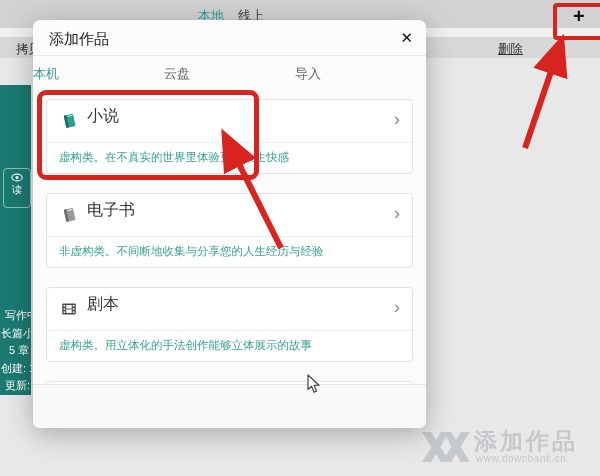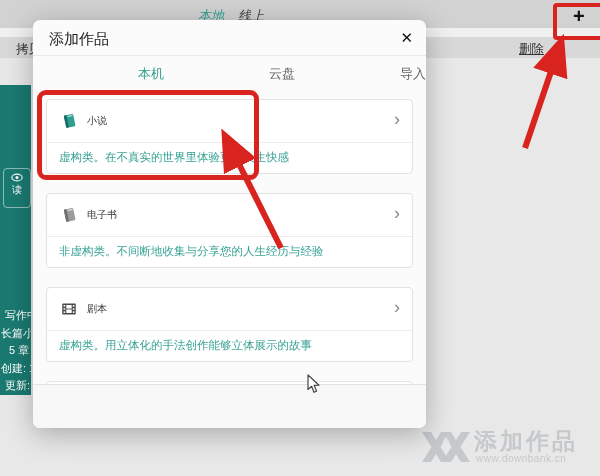--- a/index.html
+++ b/index.html
@@ -3,29 +3,29 @@
 <meta charset="utf-8">
 <style>
   html,body{margin:0;padding:0;}
   body{width:600px;height:476px;overflow:hidden;position:relative;
        font-family:"Liberation Sans","DejaVu Sans",sans-serif;
        background:#e7e8e7;-webkit-font-smoothing:antialiased;}
   .abs{position:absolute;}
 
   
   .header{left:0;top:0;width:600px;height:28px;background:#d2d2d2;z-index:1;}
-  .header-tabs{left:198px;top:7px;display:flex;gap:14px;z-index:2;font-size:13px;font-style:italic;}
+  .header-tabs{left:198px;top:7px;display:flex;gap:14px;z-index:2;font-size:13px;}
   .htab-active{color:#2e9e90;}
   .htab{color:#404040;}
   .substrip{left:0;top:28px;width:600px;height:9px;background:#f0f0ef;z-index:1;}
   .toolbar{left:0;top:37px;width:600px;height:21px;background:#d8d8d8;z-index:1;}
   .tb-item{top:41px;font-size:12.5px;color:#333;z-index:2;cursor:default;}
   .tb-copy{left:16px;}
   .tb-export{left:393px;}
-  .tb-delete{left:519px;text-decoration:underline;}
+  .tb-delete{left:498px;text-decoration:underline;}
   .plus-btn{left:573px;top:6px;font-size:20px;font-weight:bold;color:#111;z-index:3;line-height:20px;}
 
   
   .work-card{left:0;top:85px;width:31px;height:310px;background:#1a7a71;z-index:2;overflow:hidden;}
   .wc-btn{position:absolute;top:83px;width:26px;height:38px;border:1px solid rgba(255,255,255,.5);
           border-radius:4px;color:#fff;font-size:10px;text-align:center;}
   .wc-btn1{left:3px;}
   .wc-eye{display:block;margin:4px auto 1px auto;}
   .wc-text{position:absolute;left:0;top:222px;width:70px;color:#fff;font-size:11px;
            line-height:17.5px;white-space:nowrap;}
@@ -38,28 +38,28 @@
   .wm-name{position:absolute;left:52px;top:2px;font-size:23px;font-weight:bold;letter-spacing:3px;}
   .wm-url{position:absolute;left:54px;top:29px;font-size:10px;font-weight:normal;letter-spacing:.5px;}
 
   
   .modal{left:33px;top:20px;width:393px;height:408px;background:#fbfbfb;border-radius:7px;
          box-shadow:0 6px 28px rgba(0,0,0,.28);z-index:10;}
   .m-titlebar{position:relative;height:35px;}
   .m-title{position:absolute;left:16px;top:10px;font-size:15px;color:#222;}
   .m-close{position:absolute;right:13px;top:9px;font-size:15px;font-weight:bold;color:#111;cursor:pointer;}
   .m-divider{height:1px;background:#e8e8e8;}
-  .m-tabs{display:flex;height:36px;align-items:center;text-align:right;font-size:13px;}
+  .m-tabs{display:flex;height:36px;align-items:center;text-align:left;font-size:13px;}
   .m-tab{flex:1;cursor:pointer;color:#666;}
   .m-tab.active{color:#2e9e90;}
   .m-list{margin:0 13px;height:292px;overflow:hidden;position:relative;padding-top:7px;box-sizing:border-box;}
   .m-item{background:#fff;border:1px solid #e2e2e2;border-radius:4px;margin-bottom:19px;}
   .mi-top{position:relative;height:42px;cursor:pointer;}
   .mi-icon{position:absolute;left:13px;top:12px;width:18px;height:18px;}
-  .mi-label{position:absolute;left:40px;top:14px;font-size:10px;color:#333;}
+  .mi-label{position:absolute;left:40px;top:6px;font-size:16px;color:#333;}
   .mi-chevron{position:absolute;right:12px;top:9px;font-size:18px;color:#888;}
   .mi-div{height:1px;background:#ececec;}
   .mi-desc{padding:7px 12px 9px 12px;font-size:11.5px;color:#38a395;line-height:14px;}
   .m-item-partial{background:#fff;border:1px solid #e6e6e6;border-radius:4px 4px 0 0;height:18px;
                   position:relative;overflow:hidden;}
   .m-footer{height:43px;border-top:1px solid #e3e3e3;background:#f8f8f8;border-radius:0 0 7px 7px;}
 
   
   .anno-box1{left:37px;top:90px;width:212px;height:80px;border:5px solid #d8231f;border-radius:9px;
              z-index:20;pointer-events:none;}

